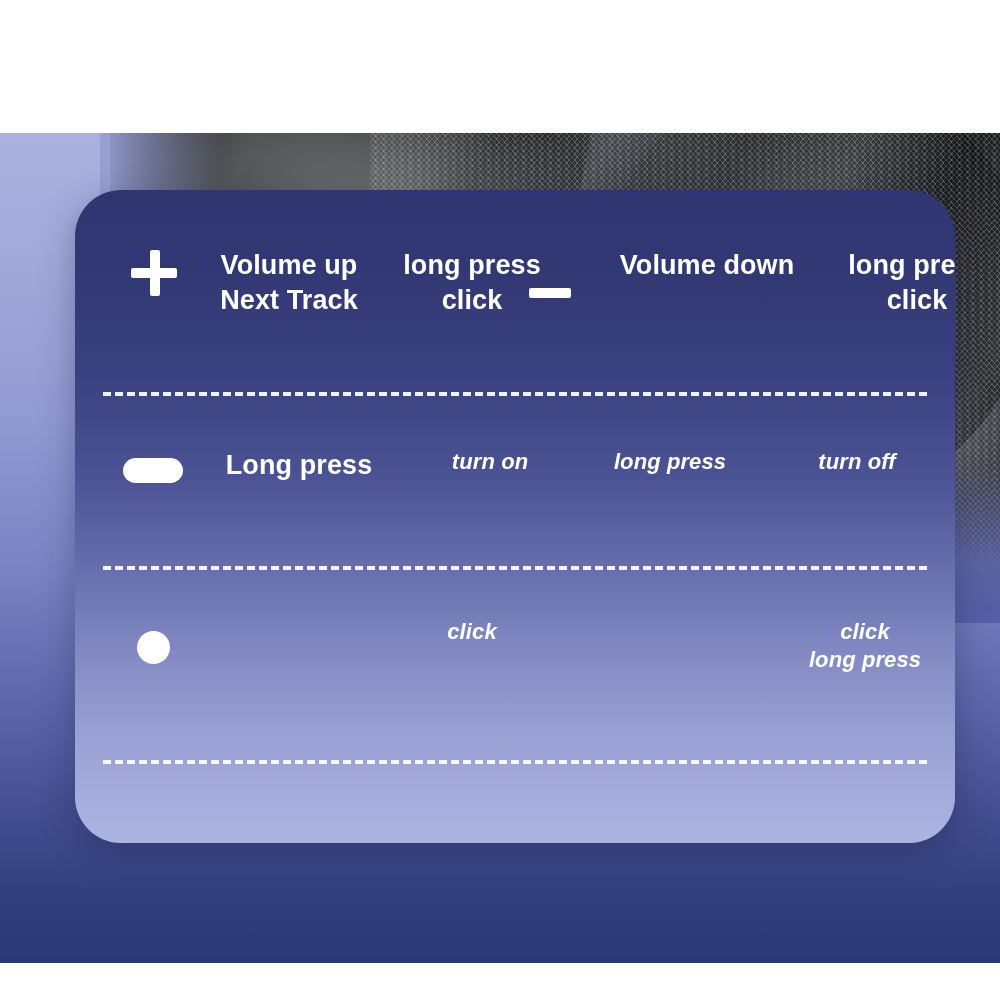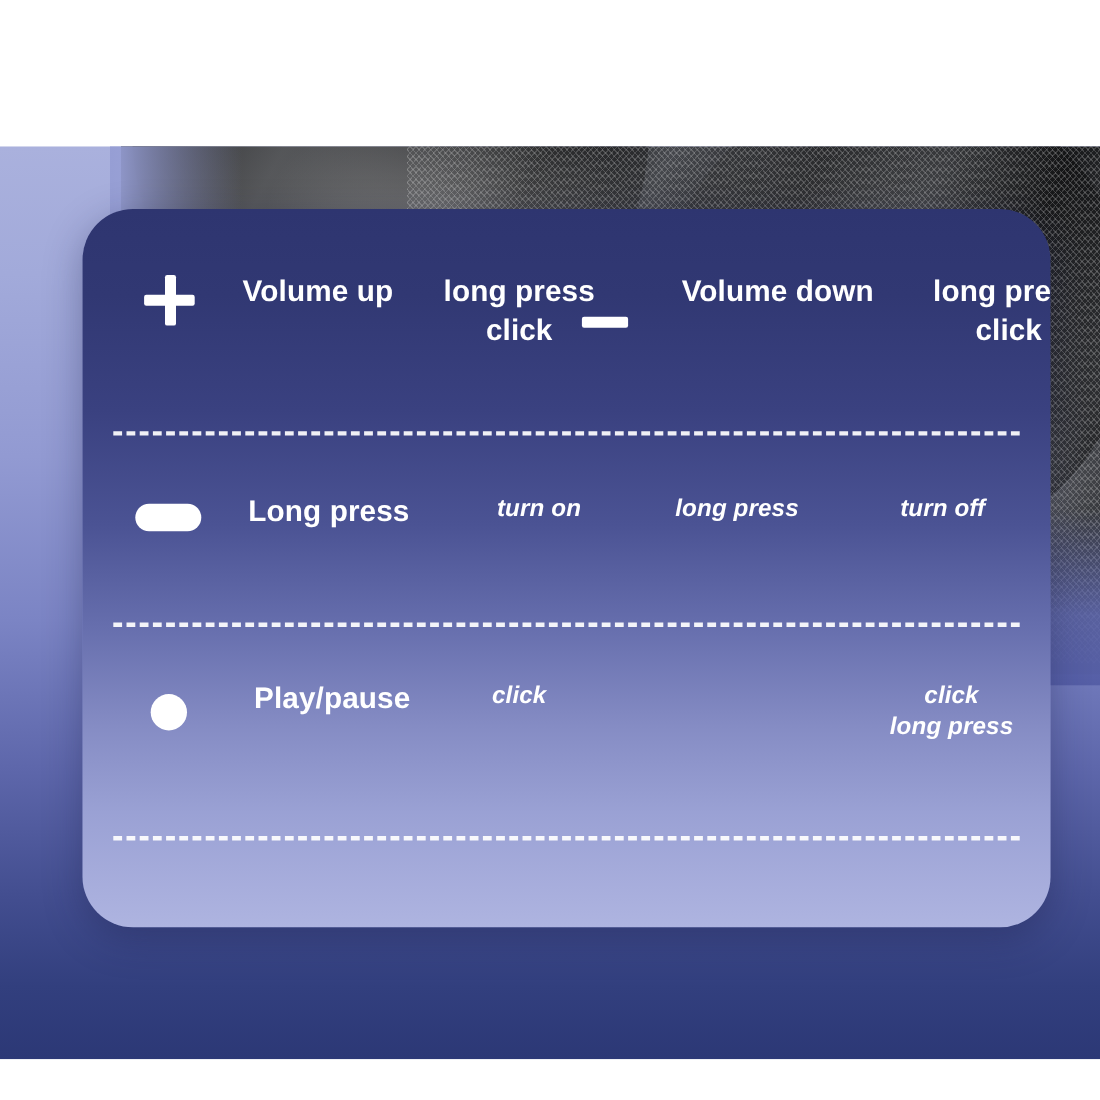--- a/index.html
+++ b/index.html
@@ -235,20 +235,21 @@
 
   <div id="card">
 
     <div class="row" id="r1">
 
       <div class="icon-plus"></div>
       <div class="icon-minus"></div>
 
       <div class="cell sz-lg c-vol-up">
         <span class="l1">Volume up</span>
+        <span class="l2">Next Track</span>
       </div>
 
       <div class="cell sz-lg c-vol-up-a">
         <span class="l1">long press</span>
         <span class="l2">click</span>
       </div>
 
       <div class="cell sz-lg c-vol-dn">
         <span class="l1">Volume down</span>
       </div>
@@ -281,23 +282,20 @@
         <span class="l1">turn off</span>
       </div>
     </div>
 
     <div class="divider d2"></div>
 
     <div class="row" id="r3">
 
       <div class="icon-circle"></div>
 
-      <div class="cell sz-lg c-play">
-        <span class="l1">Play/pause</span>
-      </div>
 
       <div class="cell sz-md c-play-a">
         <span class="l1">click</span>
       </div>
 
 
       <div class="cell sz-md c-call-a">
         <span class="l1">click</span>
         <span class="l2">long press</span>
       </div>

